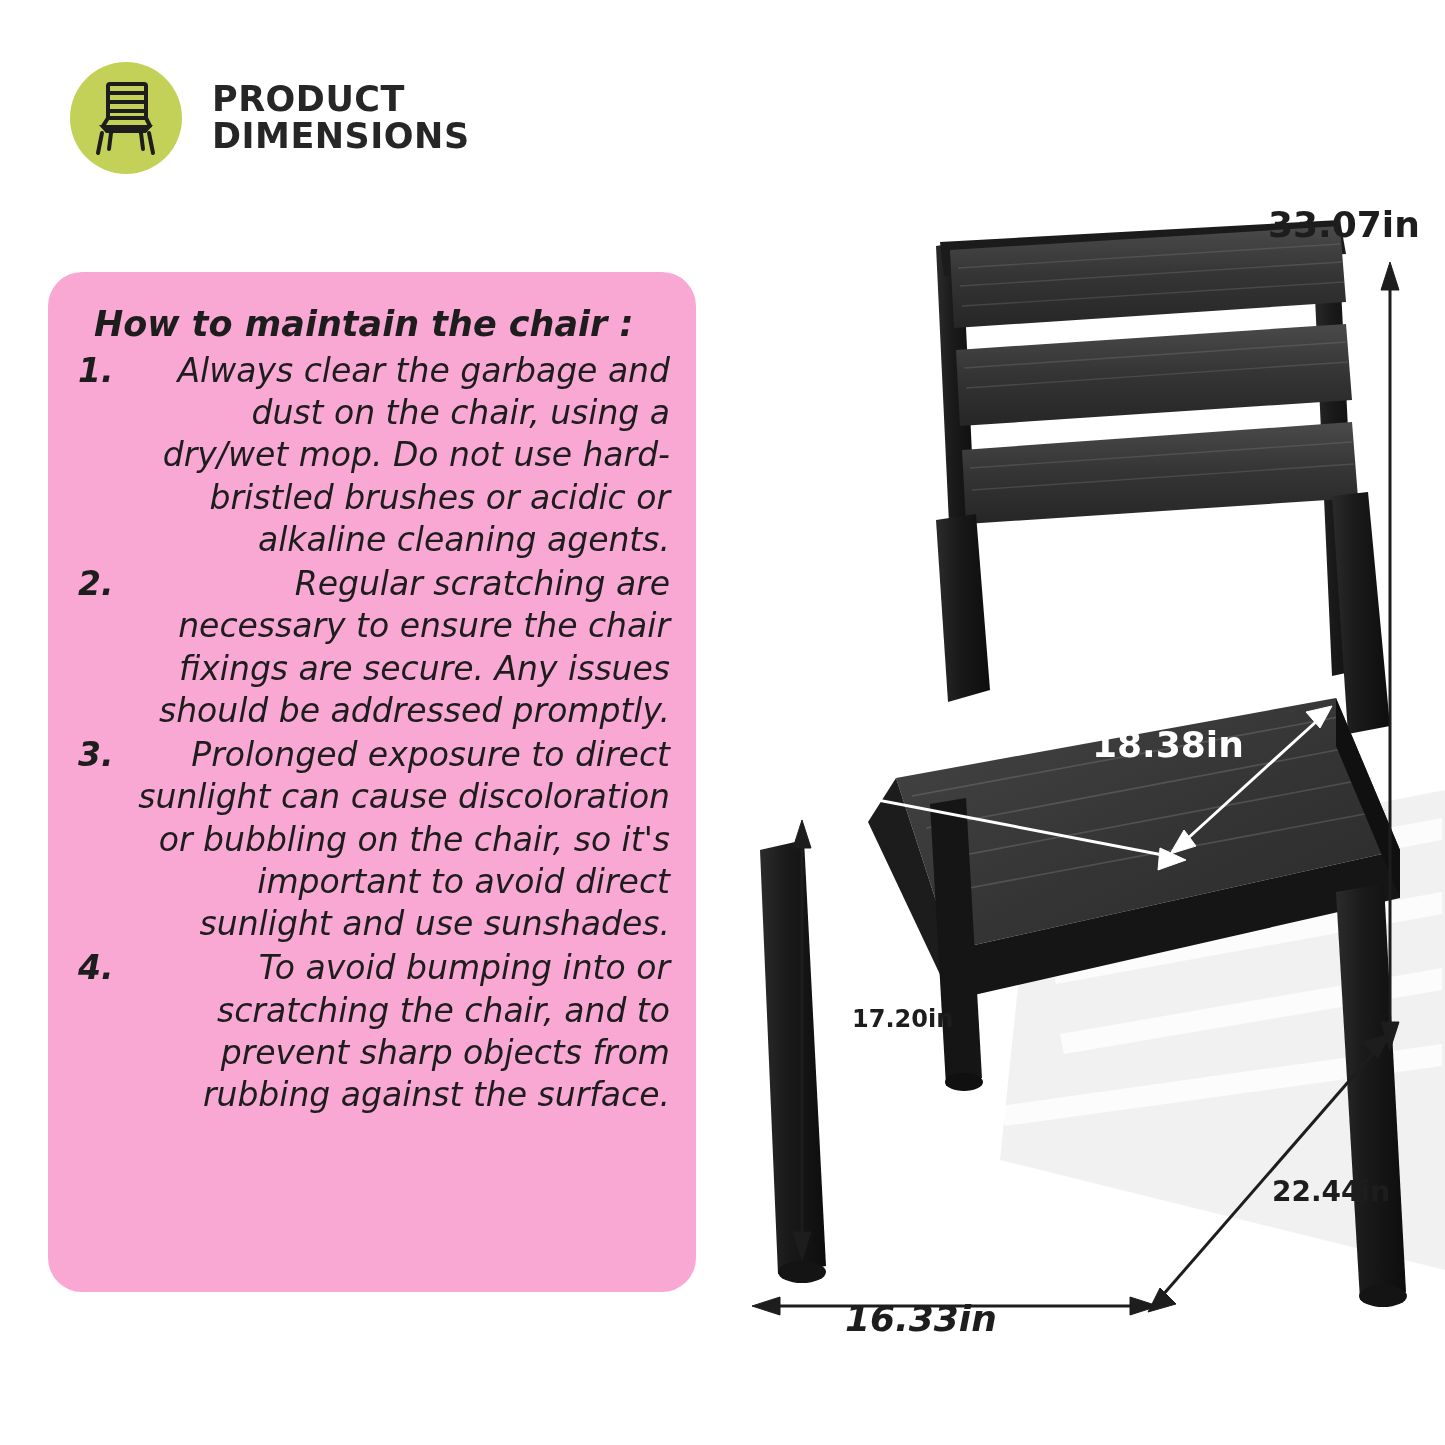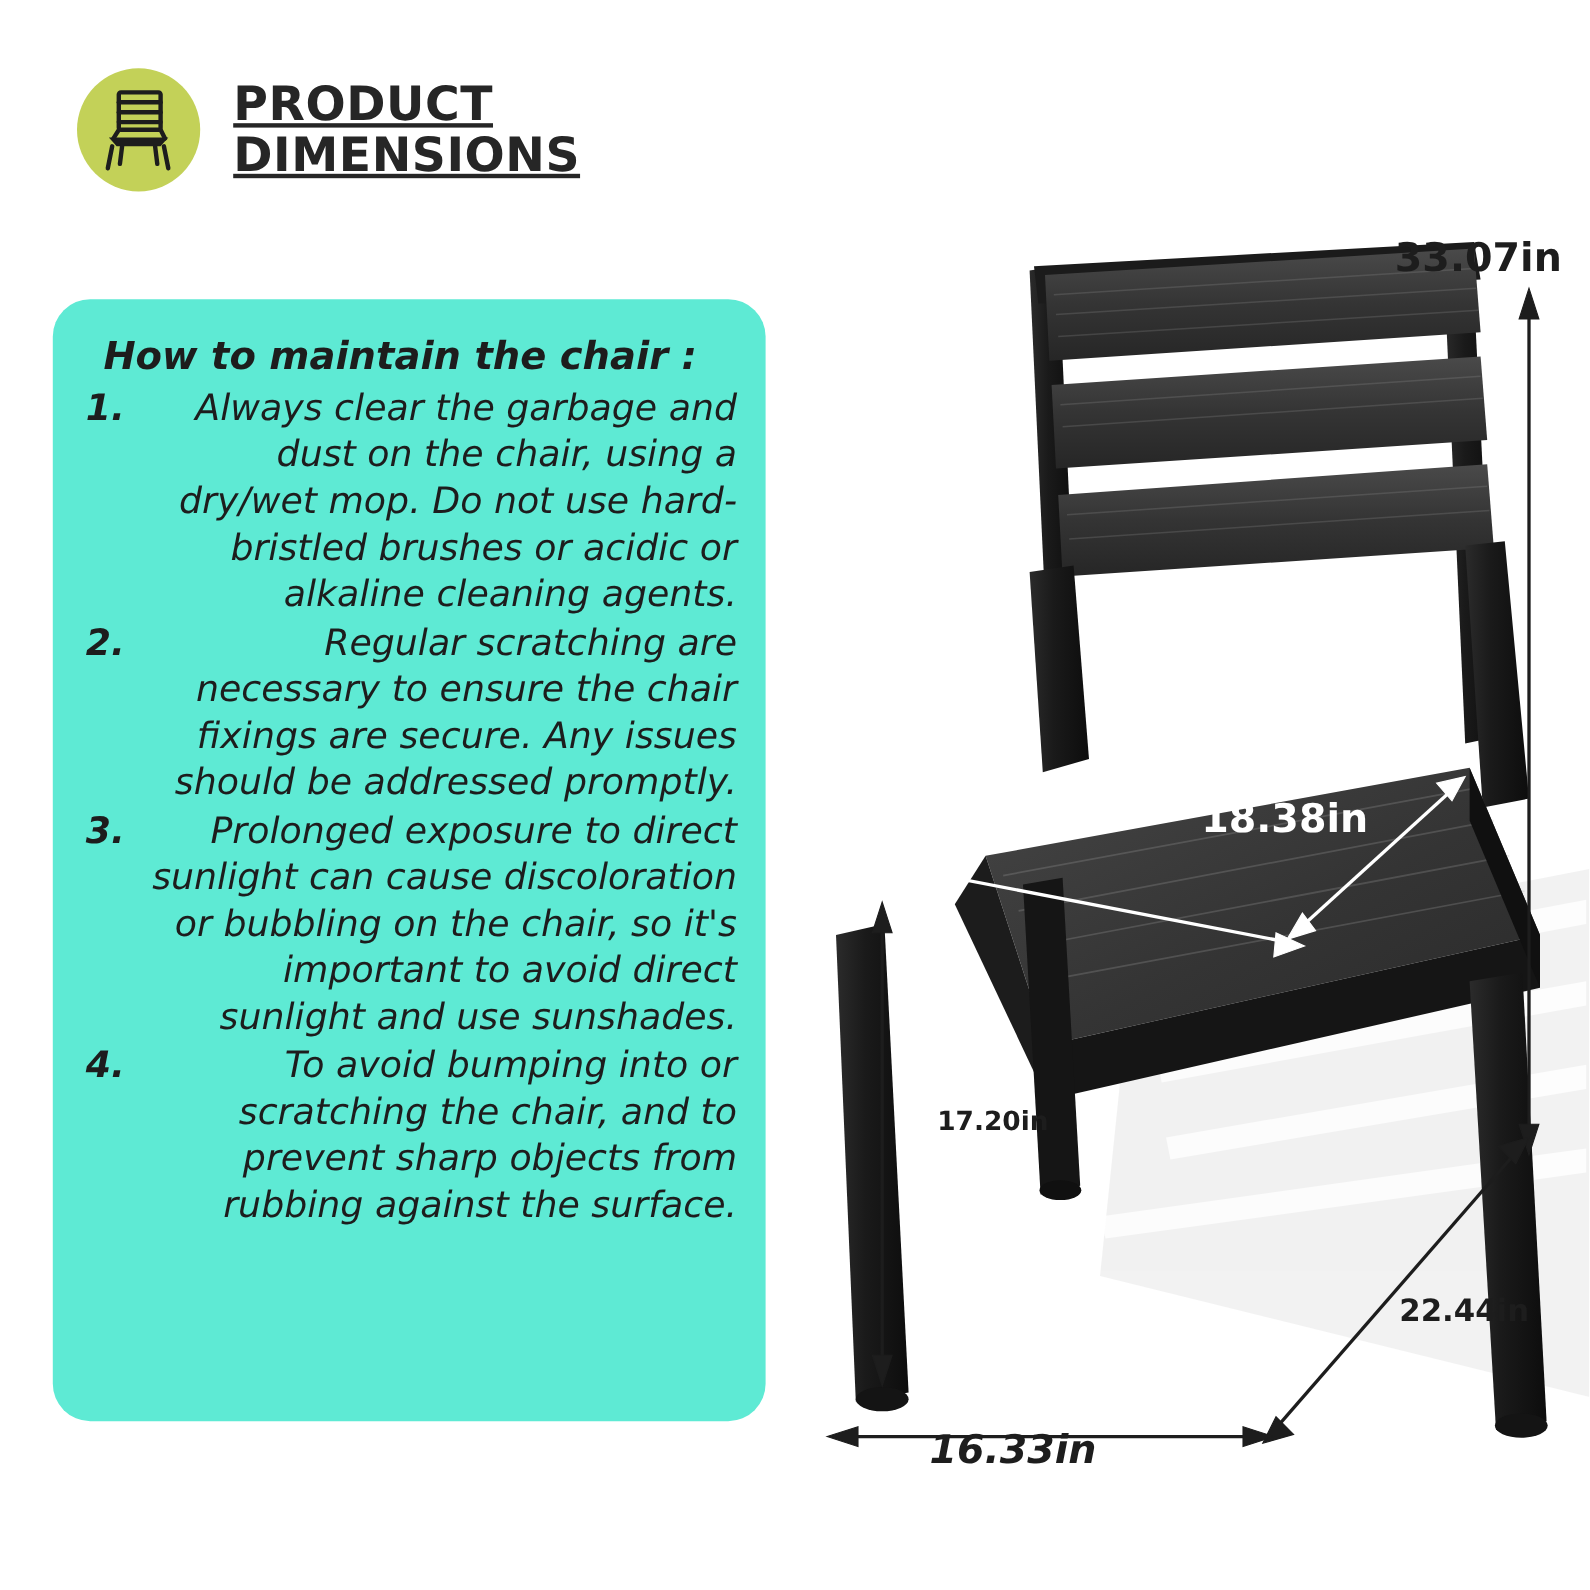--- a/index.html
+++ b/index.html
@@ -30,37 +30,36 @@
     background: #c3d158;
     display: flex;
     align-items: center;
     justify-content: center;
     flex: none;
   }
   #header-title {
     margin-left: 30px;
     font-family: "DejaVu Sans", sans-serif;
     font-weight: bold;
-    font-size: 43px;
+    font-size: 35px;
     line-height: 1.07;
     letter-spacing: 0.5px;
     color: #262626;
     text-transform: uppercase;
     white-space: pre-line;
-    text-decoration: underline;
   }
 
   
   #maintain-panel {
     position: absolute;
     left: 48px;
     top: 272px;
     width: 648px;
     height: 1020px;
-    background: #5eead4;
+    background: #f9a8d4;
     border-radius: 34px;
     box-sizing: border-box;
     padding: 24px 26px 20px 30px;
   }
   #maintain-heading {
     font-family: "DejaVu Sans", sans-serif;
     font-style: italic;
     font-weight: bold;
     font-size: 35px;
     color: #1d1d1d;
@@ -110,21 +109,21 @@
   .dim-label {
     position: absolute;
     font-family: "DejaVu Sans", sans-serif;
     font-weight: bold;
     color: #1d1d1d;
     white-space: nowrap;
   }
   .dim-label.white {
     color: #ffffff;
   }
-  #dim-height-label   { left: 1268px; top: 214px; font-size: 36px; }
+  #dim-height-label   { left: 1268px; top: 204px; font-size: 36px; }
   #dim-seat-w-label   { left: 918px;  top: 714px; font-size: 23px; }
   #dim-seat-d-label   { left: 1092px; top: 724px; font-size: 36px; }
   #dim-seat-h-label   { left: 852px;  top: 1005px; font-size: 24px; }
   #dim-depth-label    { left: 1272px; top: 1175px; font-size: 28px; }
   #dim-width-label    { left: 845px;  top: 1298px; font-size: 36px; font-style: italic; }
 </style>
 </head>
 <body>
 
 <div id="header">

